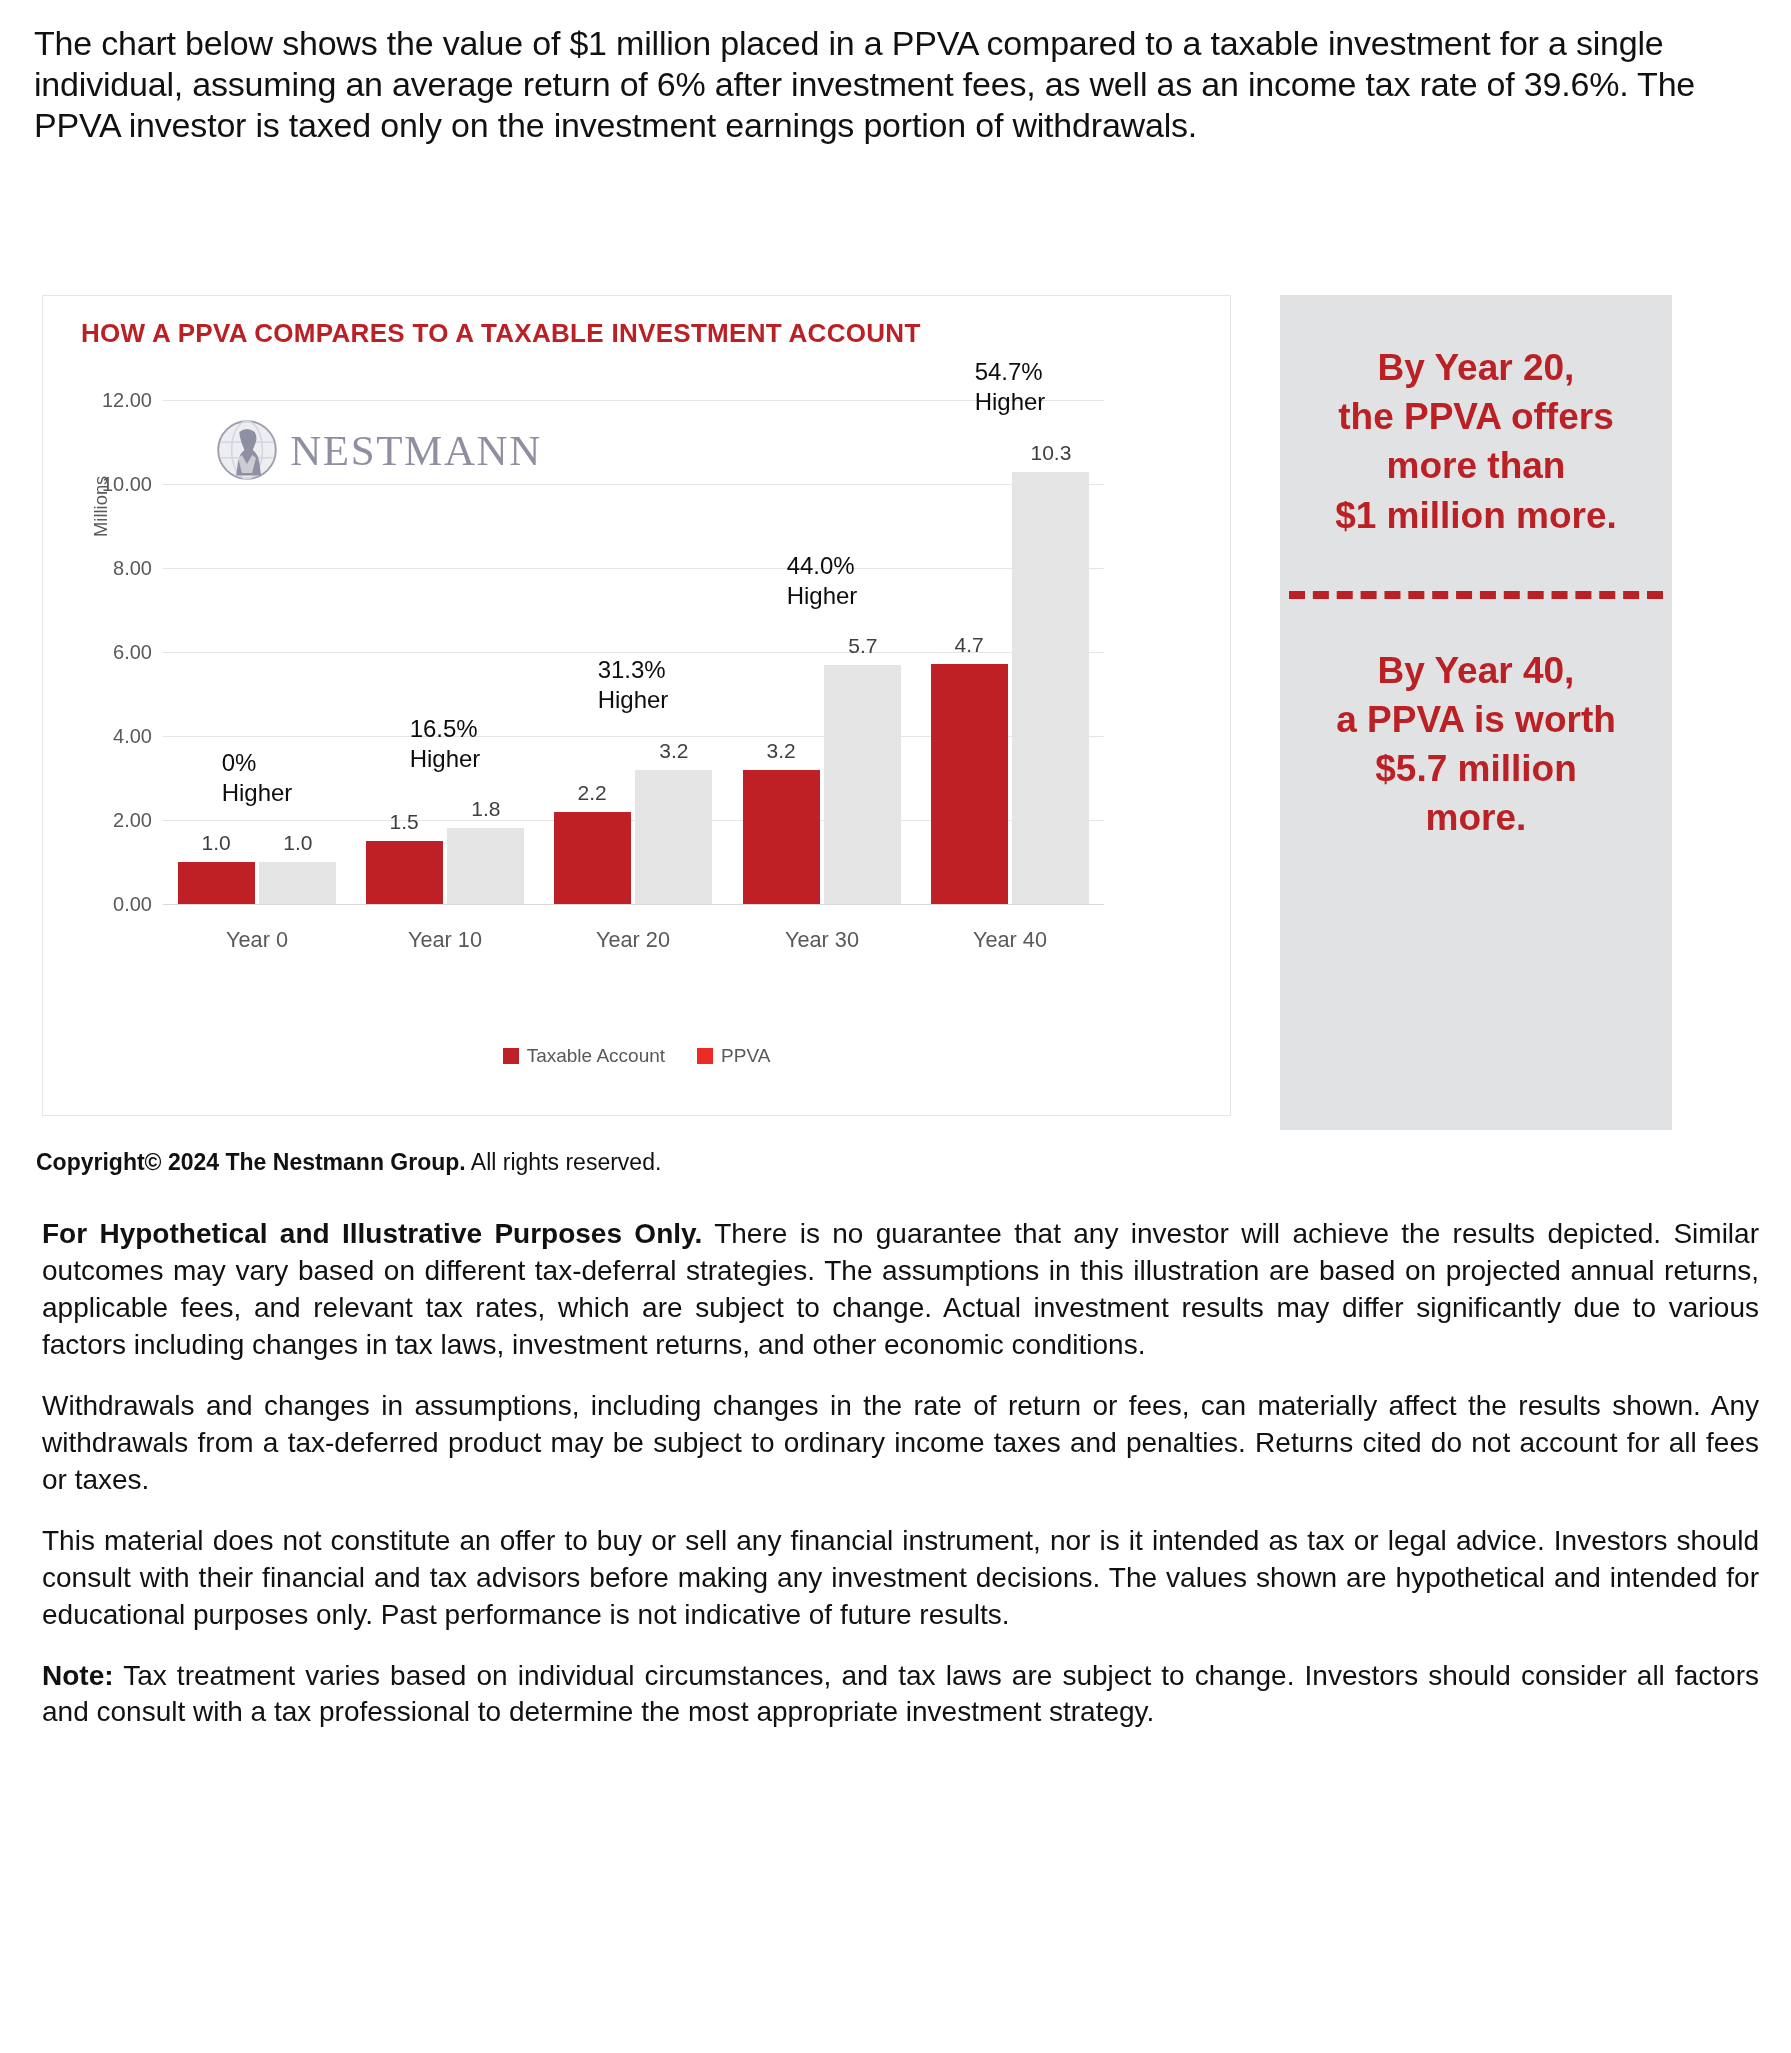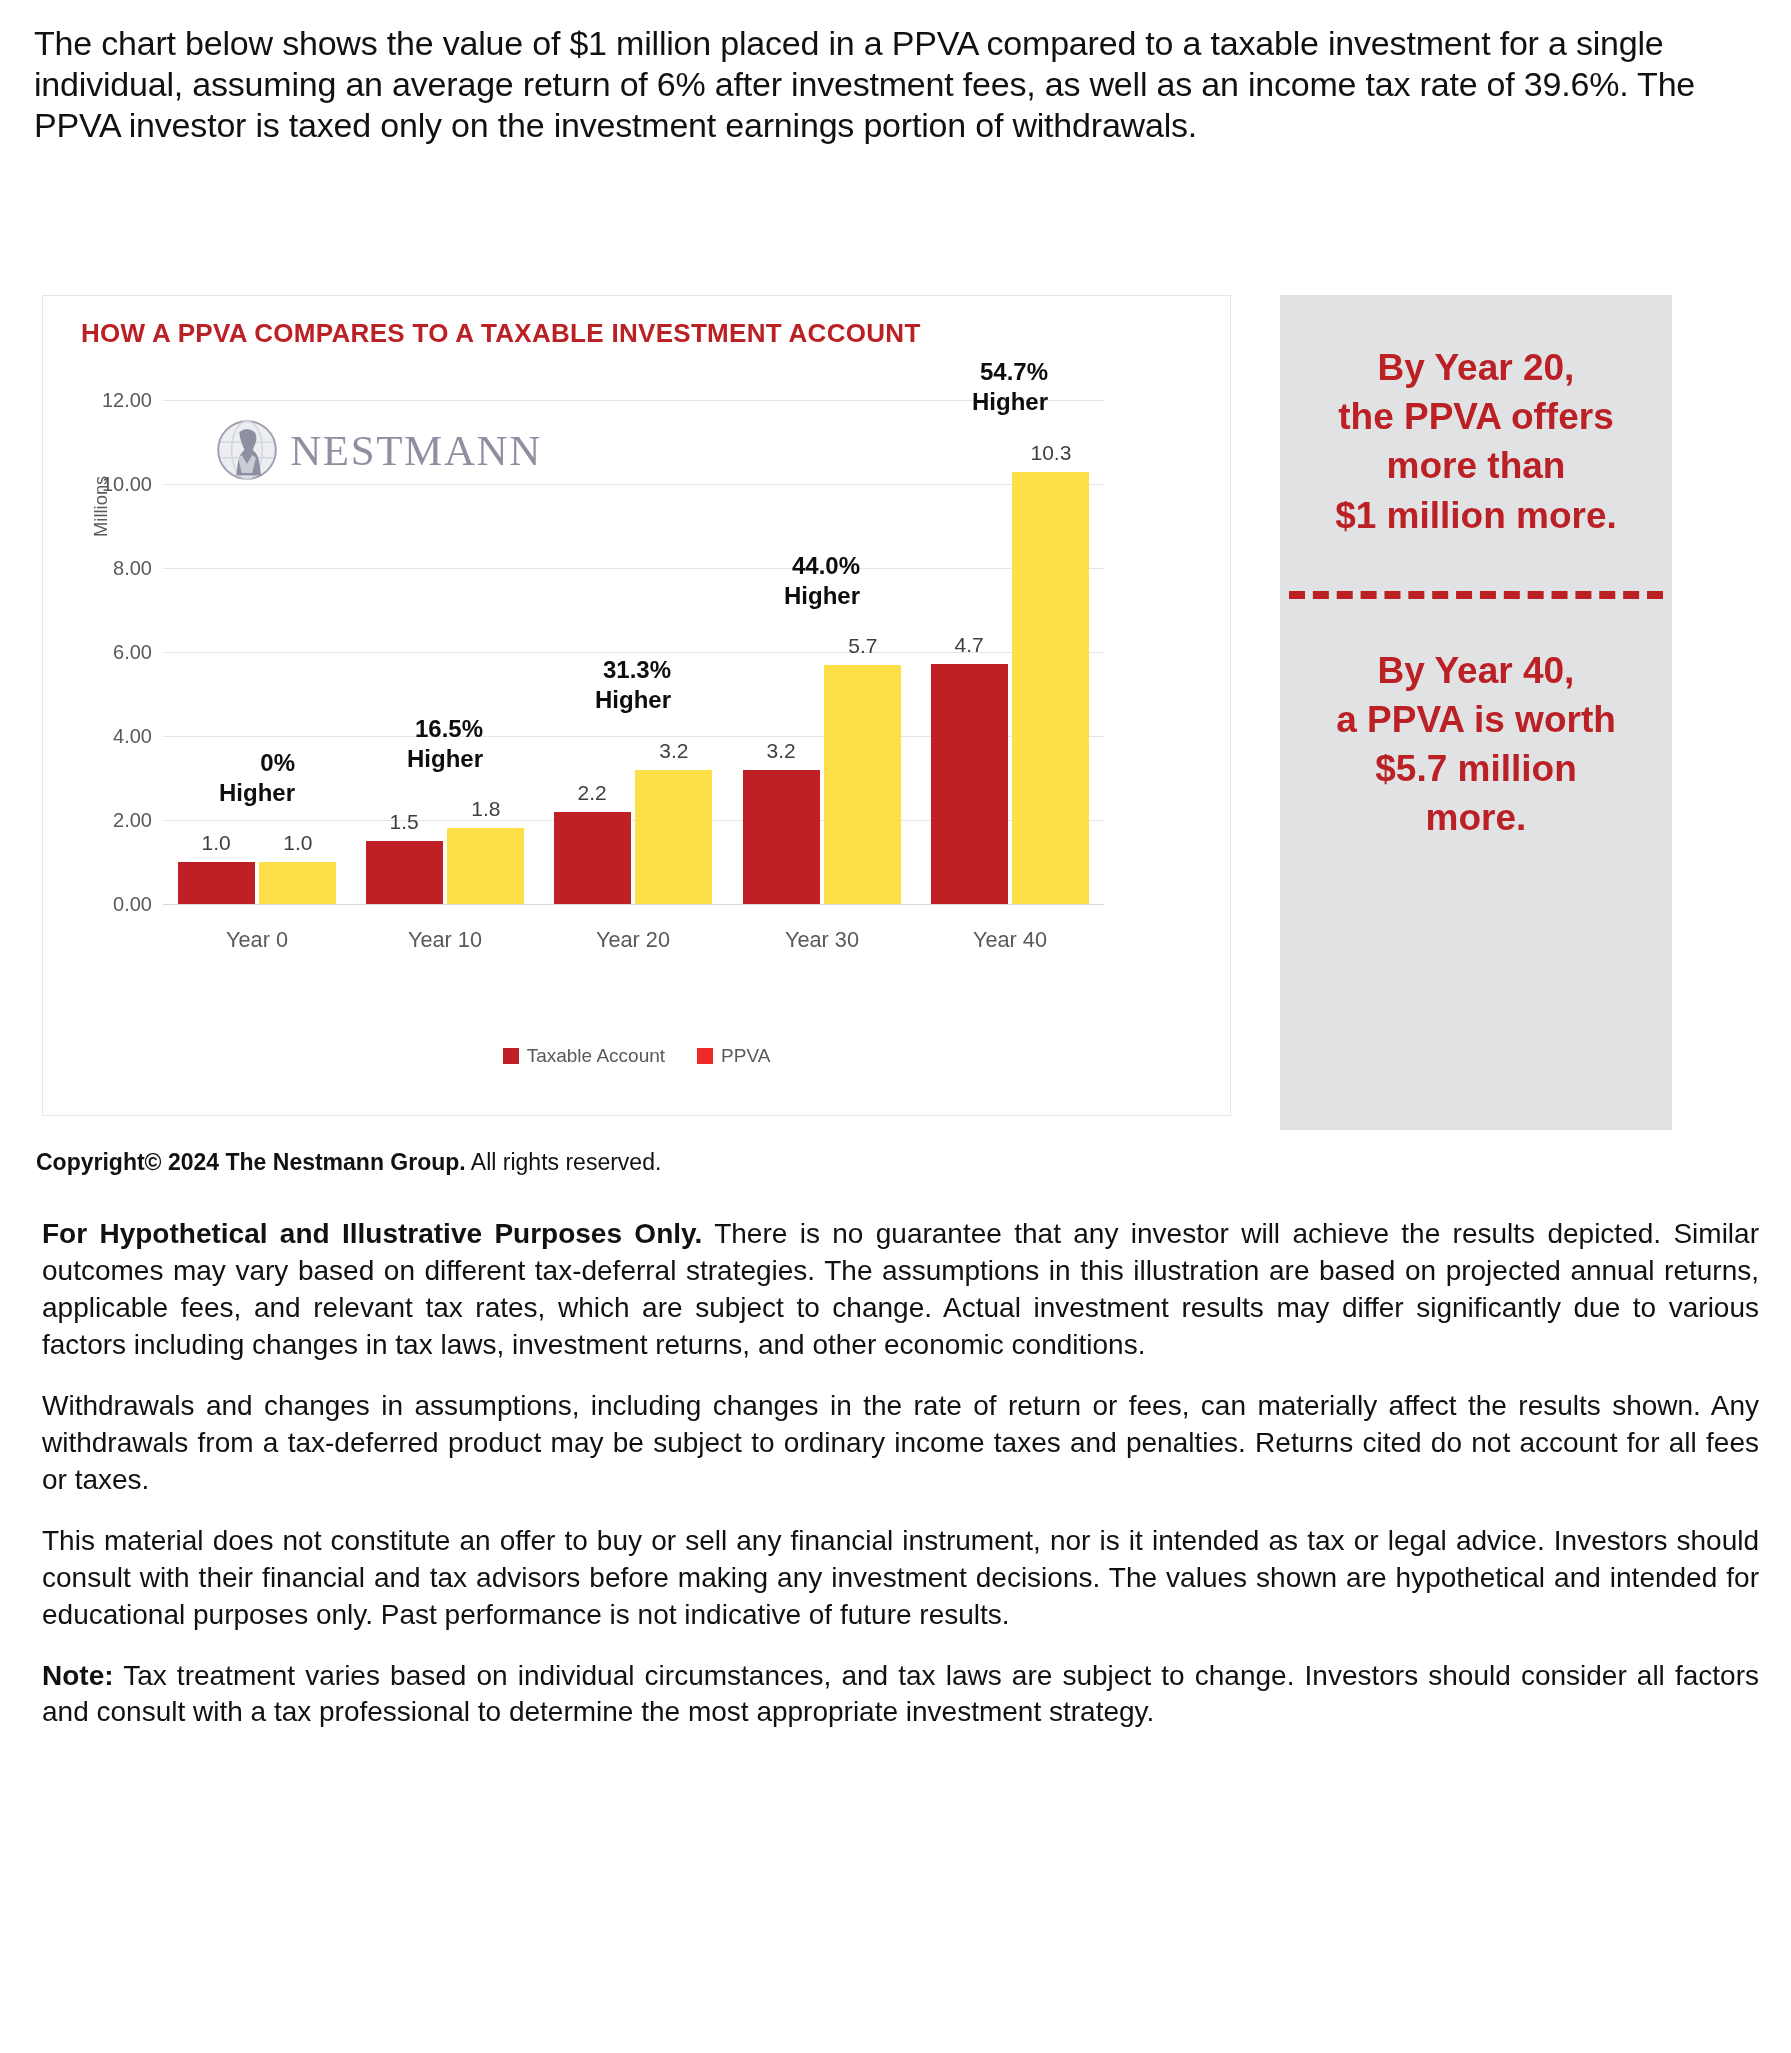--- a/index.html
+++ b/index.html
@@ -96,36 +96,36 @@
     bottom: 0;
     height: 100%;
   }
   .bars {
     position: absolute; bottom: 0; left: 0; width: 100%;
     height: 100%;
     display: flex; justify-content: center; align-items: flex-end; gap: 4.8px;
   }
   .bar { width: 77px; position: relative; }
   .bar.taxable { background: #bf2026; }
-  .bar.ppva { background: #fde047; }
+  .bar.ppva { background: #e5e5e5; }
   .bar-val {
     position: absolute;
     left: 50%; transform: translateX(-50%);
     bottom: 100%;
     margin-bottom: 7.2px;
     font-size: 21px;
     color: #3f3f3f;
     white-space: nowrap;
   }
   .pct {
     position: absolute;
     left: 50%; transform: translateX(-50%);
-    text-align: right;
+    text-align: left;
     font-size: 24px;
-    font-weight: bold;
+    font-weight: normal;
     color: #0d0d0d;
     line-height: 1.26;
     white-space: nowrap;
   }
   .xlab {
     position: absolute;
     left: 50%; transform: translateX(-50%);
     top: 100%;
     margin-top: 22.5px;
     font-size: 21.7px;

